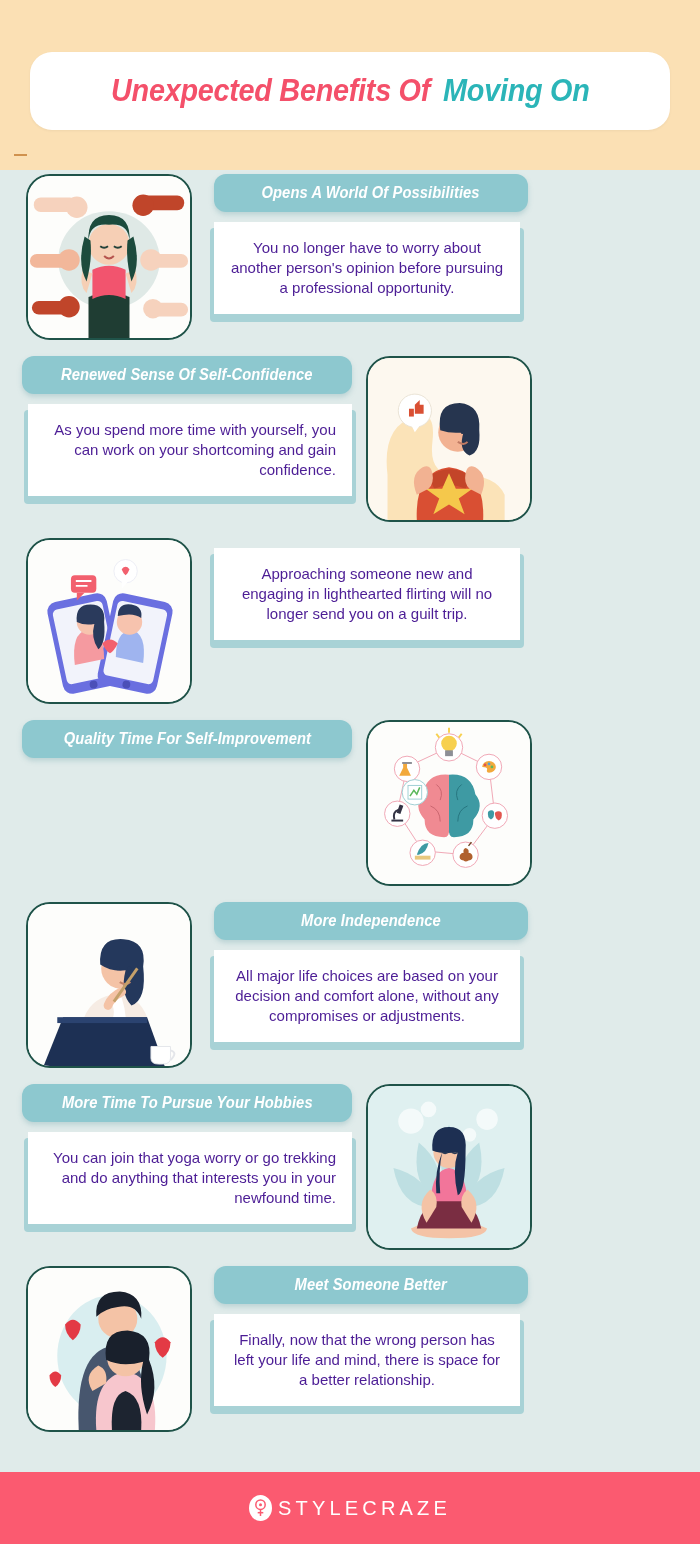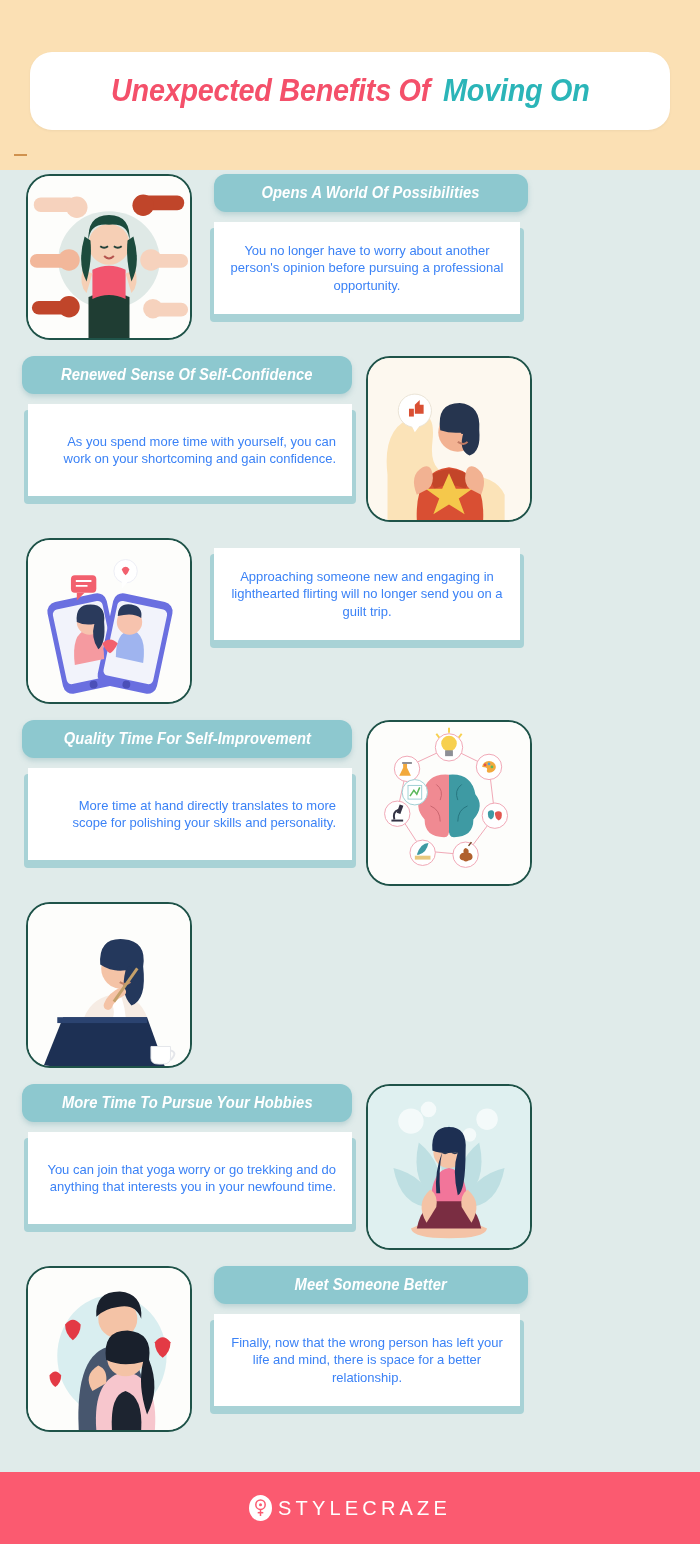--- a/index.html
+++ b/index.html
@@ -114,22 +114,22 @@
     border-radius:4px;
   }
   .body-card {
     position:relative;
     background:#ffffff;
     min-height:92px;
     display:flex; align-items:center;
     padding:10px 16px;
   }
   .body-card p {
-    color:#3b82f6;
-    font-size:13px;
+    color:#4c1d95;
+    font-size:15px;
     line-height:1.33;
     width:100%;
   }
   .row.img-left  .body-card p { text-align:center; }
   .row.img-right .body-card p { text-align:right; }
 
   
   .row.img-left  .heading-bar { margin-left:8px; margin-right:4px; }
   .row.img-right .heading-bar { margin-left:22px; margin-right:0px; }
   .row.img-left  .body-wrap   { margin-left:8px; margin-right:12px; }
@@ -393,26 +393,20 @@
           <g transform="translate(48,72)">
               <rect x="-7" y="-7" width="14" height="14" fill="none" stroke="#9fcfd4"></rect>
               <polyline points="-5,4 -1,-2 2,2 5,-5" fill="none" stroke="#5cb85c" stroke-width="1.6"></polyline>
             </g>
         </svg>
       </div>
     </div>
     <div class="textcol">
       <div class="heading-bar">
         <span>Quality Time For Self-Improvement</span>
-      </div>
-      <div class="body-wrap">
-        <div class="body-shadow"></div>
-        <div class="body-card">
-          <p>More time at hand directly translates to more scope for polishing your skills and personality.</p>
-        </div>
       </div>
     </div>
   </div>
 
   <div class="row img-left">
     <div class="tile">
       <div class="tile-inner">
         <svg viewBox="0 0 166 166" xmlns="http://www.w3.org/2000/svg">
           <rect width="166" height="166" fill="#fdfdfb"></rect>
           <path d="M54 150 Q50 96 92 92 Q128 96 126 150Z" fill="#f6ece4"></path>
@@ -425,20 +419,31 @@
           <path d="M66 132 Q58 104 80 98 Q92 104 86 120Z" fill="#f6ece4"></path>
           <path d="M82 104 q4 -10 14 -14" stroke="#f4c3a6" stroke-width="9" stroke-linecap="round" fill="none"></path>
           <line x1="88" y1="100" x2="112" y2="66" stroke="#c4a06a" stroke-width="3"></line>
           <path d="M16 166 L36 116 L122 116 L140 166Z" fill="#1d3054"></path>
           <rect x="30" y="116" width="92" height="6" fill="#2b4370"></rect>
           <path d="M126 146 h20 v12 q0 6 -8 6 h-4 q-8 0 -8 -6Z" fill="#ffffff" stroke="#e4e6ea"></path>
           <path d="M146 150 q8 2 0 10" stroke="#e4e6ea" stroke-width="2" fill="none"></path>
         </svg>
       </div>
     </div>
+    <div class="textcol">
+      <div class="heading-bar">
+        <span>More Independence</span>
+      </div>
+      <div class="body-wrap">
+        <div class="body-shadow"></div>
+        <div class="body-card">
+          <p>All major life choices are based on your decision and comfort alone, without any compromises or adjustments.</p>
+        </div>
+      </div>
+    </div>
   </div>
 
   <div class="row img-right">
     <div class="tile">
       <div class="tile-inner">
         <svg viewBox="0 0 166 166" xmlns="http://www.w3.org/2000/svg">
           <rect width="166" height="166" fill="#dff0f0"></rect>
           <g fill="#b9dde0" opacity=".85">
             <path d="M83 40 q18 30 0 70 q-18 -40 0 -70Z"></path>
             <path d="M52 58 q28 22 22 62 q-32 -18 -22 -62Z"></path>

